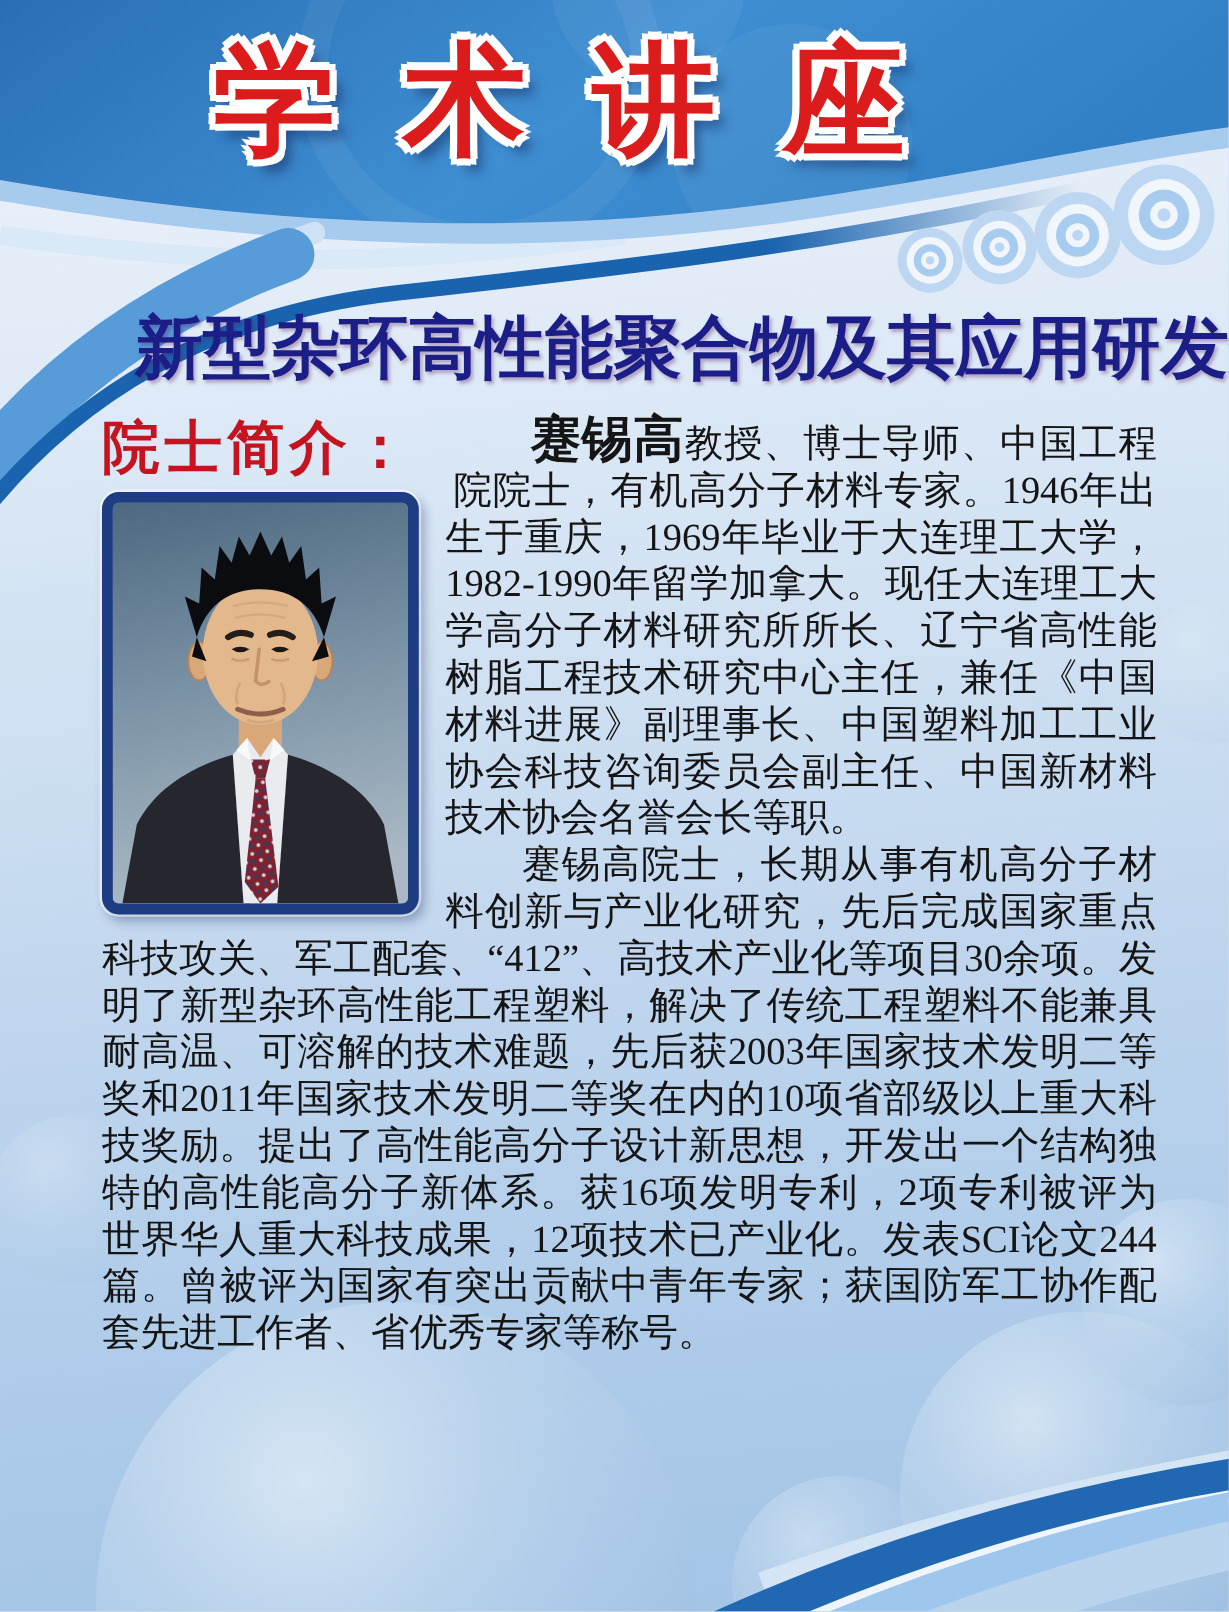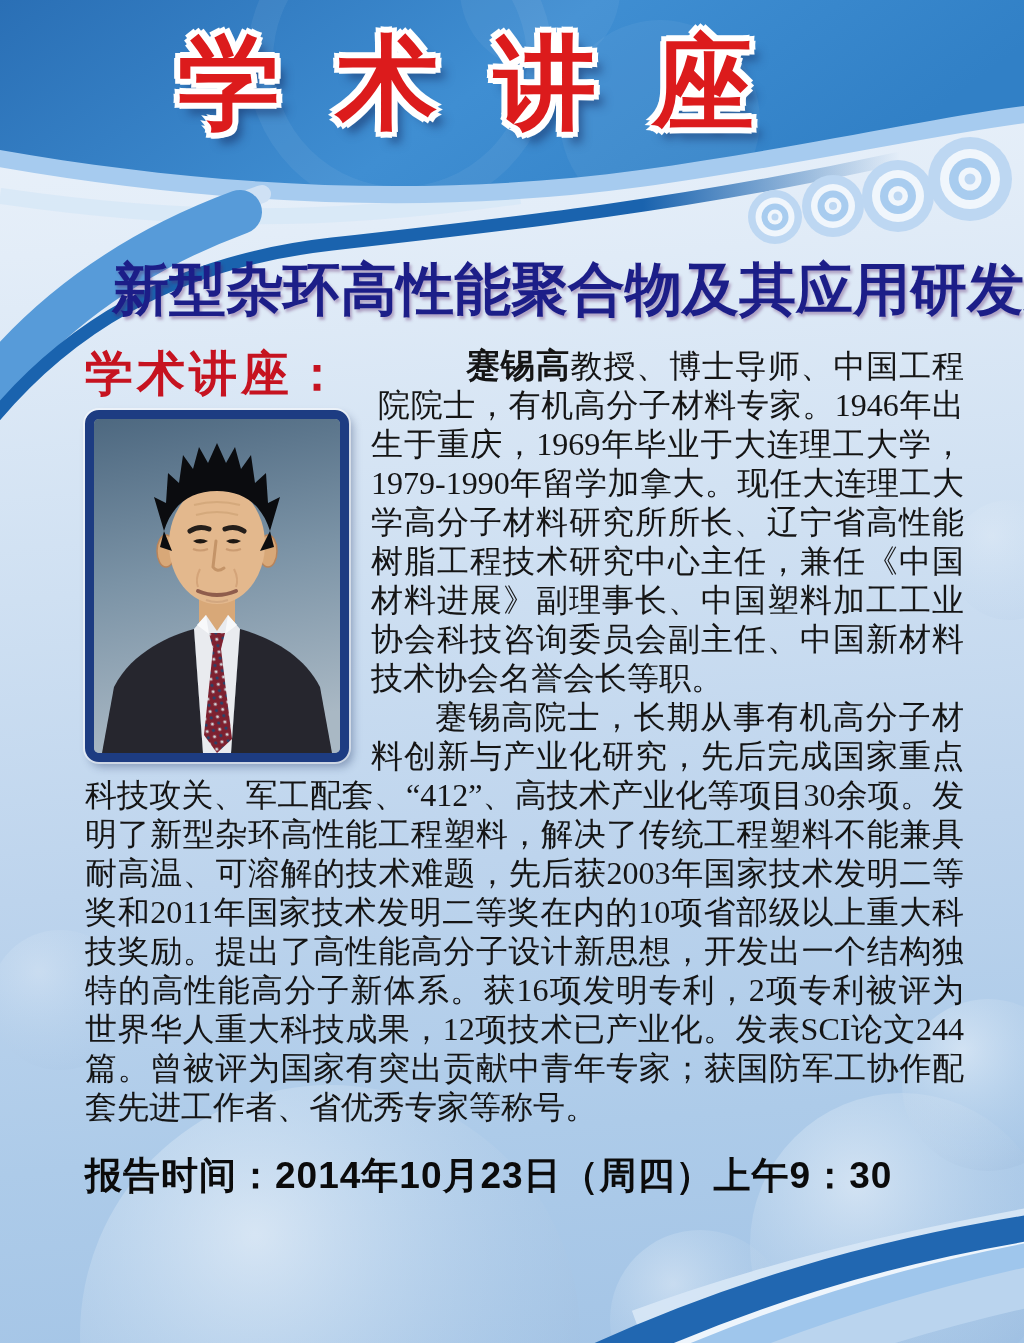--- a/index.html
+++ b/index.html
@@ -39,21 +39,21 @@
   .photo-frame{
     float:left;clear:left;width:246px;height:334px;margin:4px 22px 6px 0;
     border:9px solid var(--photo_frame_navy,#1d3c82);border-radius:14px;
     overflow:hidden;background:#8da0b0;
     box-shadow:0 0 0 2px rgba(255,255,255,.55),4px 5px 9px rgba(20,40,90,.35);
   }
   .photo-frame svg{display:block;width:246px;height:334px;}
   .bio p{margin:0;text-indent:2em;}
   .speaker-name{
     font-family:"Liberation Sans","DejaVu Sans",sans-serif;
-    font-weight:bold;font-size:34px;margin-left:24px;
+    font-weight:bold;font-size:42px;
   }
   .footer{
     position:absolute;z-index:2;left:85px;top:1150px;
     font-size:37px;font-weight:bold;color:#0b0b0b;line-height:52px;letter-spacing:1px;
   }
 </style>
 </head>
 <body>
 
 <div class="poster">
@@ -152,21 +152,21 @@
       <path d="M592,1406 C752,1328 908,1280 1062,1254" stroke="#9fc6ec" stroke-width="34" fill="none"></path>
       <path d="M612,1432 C772,1356 930,1306 1072,1278" stroke="#bad4ee" stroke-width="40" fill="none"></path>
     </g>
   </svg>
 
   <h1 class="banner-title">学术讲座</h1>
 
   <div class="lecture-title">新型杂环高性能聚合物及其应用研发进展</div>
 
   <div class="bio">
-    <div class="bio-label">学术讲座：</div>
+    <div class="bio-label">院士简介：</div>
 
     <div class="photo-frame">
       <svg viewBox="0 0 246 334" xmlns="http://www.w3.org/2000/svg" role="img">
         <rect width="246" height="334" fill="url(#pbg)"></rect>
 
         <rect x="105" y="170" width="36" height="48" fill="#d8a878"></rect>
 
         <path d="M8,334 L20,268 C38,232 78,216 100,210 L109,334 Z" fill="#26262e"></path>
         <path d="M238,334 L226,268 C208,232 168,216 146,210 L137,334 Z" fill="#26262e"></path>
         <path d="M100,210 L109,334 L115,334 L112,228 Z" fill="#1b1b22"></path>
@@ -198,21 +198,20 @@
         <path d="M132,130 Q139,133 147,130" stroke="#c09067" stroke-width="2" fill="none" opacity="0.7"></path>
 
         <path d="M122,122 L119,148 Q123,154 130,149" stroke="#c49468" stroke-width="3" fill="none" stroke-linecap="round"></path>
         <path d="M106,150 Q101,160 104,168" stroke="#cf9f74" stroke-width="2" fill="none" opacity="0.8"></path>
         <path d="M140,150 Q145,160 142,168" stroke="#cf9f74" stroke-width="2" fill="none" opacity="0.8"></path>
         <path d="M104,172 Q123,180 142,172" stroke="#8f5d4c" stroke-width="4" fill="none" stroke-linecap="round"></path>
         <path d="M112,181 Q123,185 134,181" stroke="#caa07a" stroke-width="2" fill="none" opacity="0.7"></path>
       </svg>
     </div>
 
-    <p><span class="speaker-name">蹇锡高</span><span>教授、博士导师、中国工程院院士，有机高分子材料专家。1946年出生于重庆，1969年毕业于大连理工大学，1979-1990年留学加拿大。现任大连理工大学高分子材料研究所所长、辽宁省高性能树脂工程技术研究中心主任，兼任《中国材料进展》副理事长、中国塑料加工工业协会科技咨询委员会副主任、中国新材料技术协会名誉会长等职。</span></p>
+    <p><span class="speaker-name">蹇锡高</span><span>教授、博士导师、中国工程院院士，有机高分子材料专家。1946年出生于重庆，1969年毕业于大连理工大学，1982-1990年留学加拿大。现任大连理工大学高分子材料研究所所长、辽宁省高性能树脂工程技术研究中心主任，兼任《中国材料进展》副理事长、中国塑料加工工业协会科技咨询委员会副主任、中国新材料技术协会名誉会长等职。</span></p>
     <p>蹇锡高院士，长期从事有机高分子材料创新与产业化研究，先后完成国家重点科技攻关、军工配套、“412”、高技术产业化等项目30余项。发明了新型杂环高性能工程塑料，解决了传统工程塑料不能兼具耐高温、可溶解的技术难题，先后获2003年国家技术发明二等奖和2011年国家技术发明二等奖在内的10项省部级以上重大科技奖励。提出了高性能高分子设计新思想，开发出一个结构独特的高性能高分子新体系。获16项发明专利，2项专利被评为世界华人重大科技成果，12项技术已产业化。发表SCI论文244篇。曾被评为国家有突出贡献中青年专家；获国防军工协作配套先进工作者、省优秀专家等称号。</p>
   </div>
 
   <div class="footer">
-    <div>报告时间：2014年10月23日（周四）上午9：30</div>
   </div>
 
 </div>
 
 </body></html>

